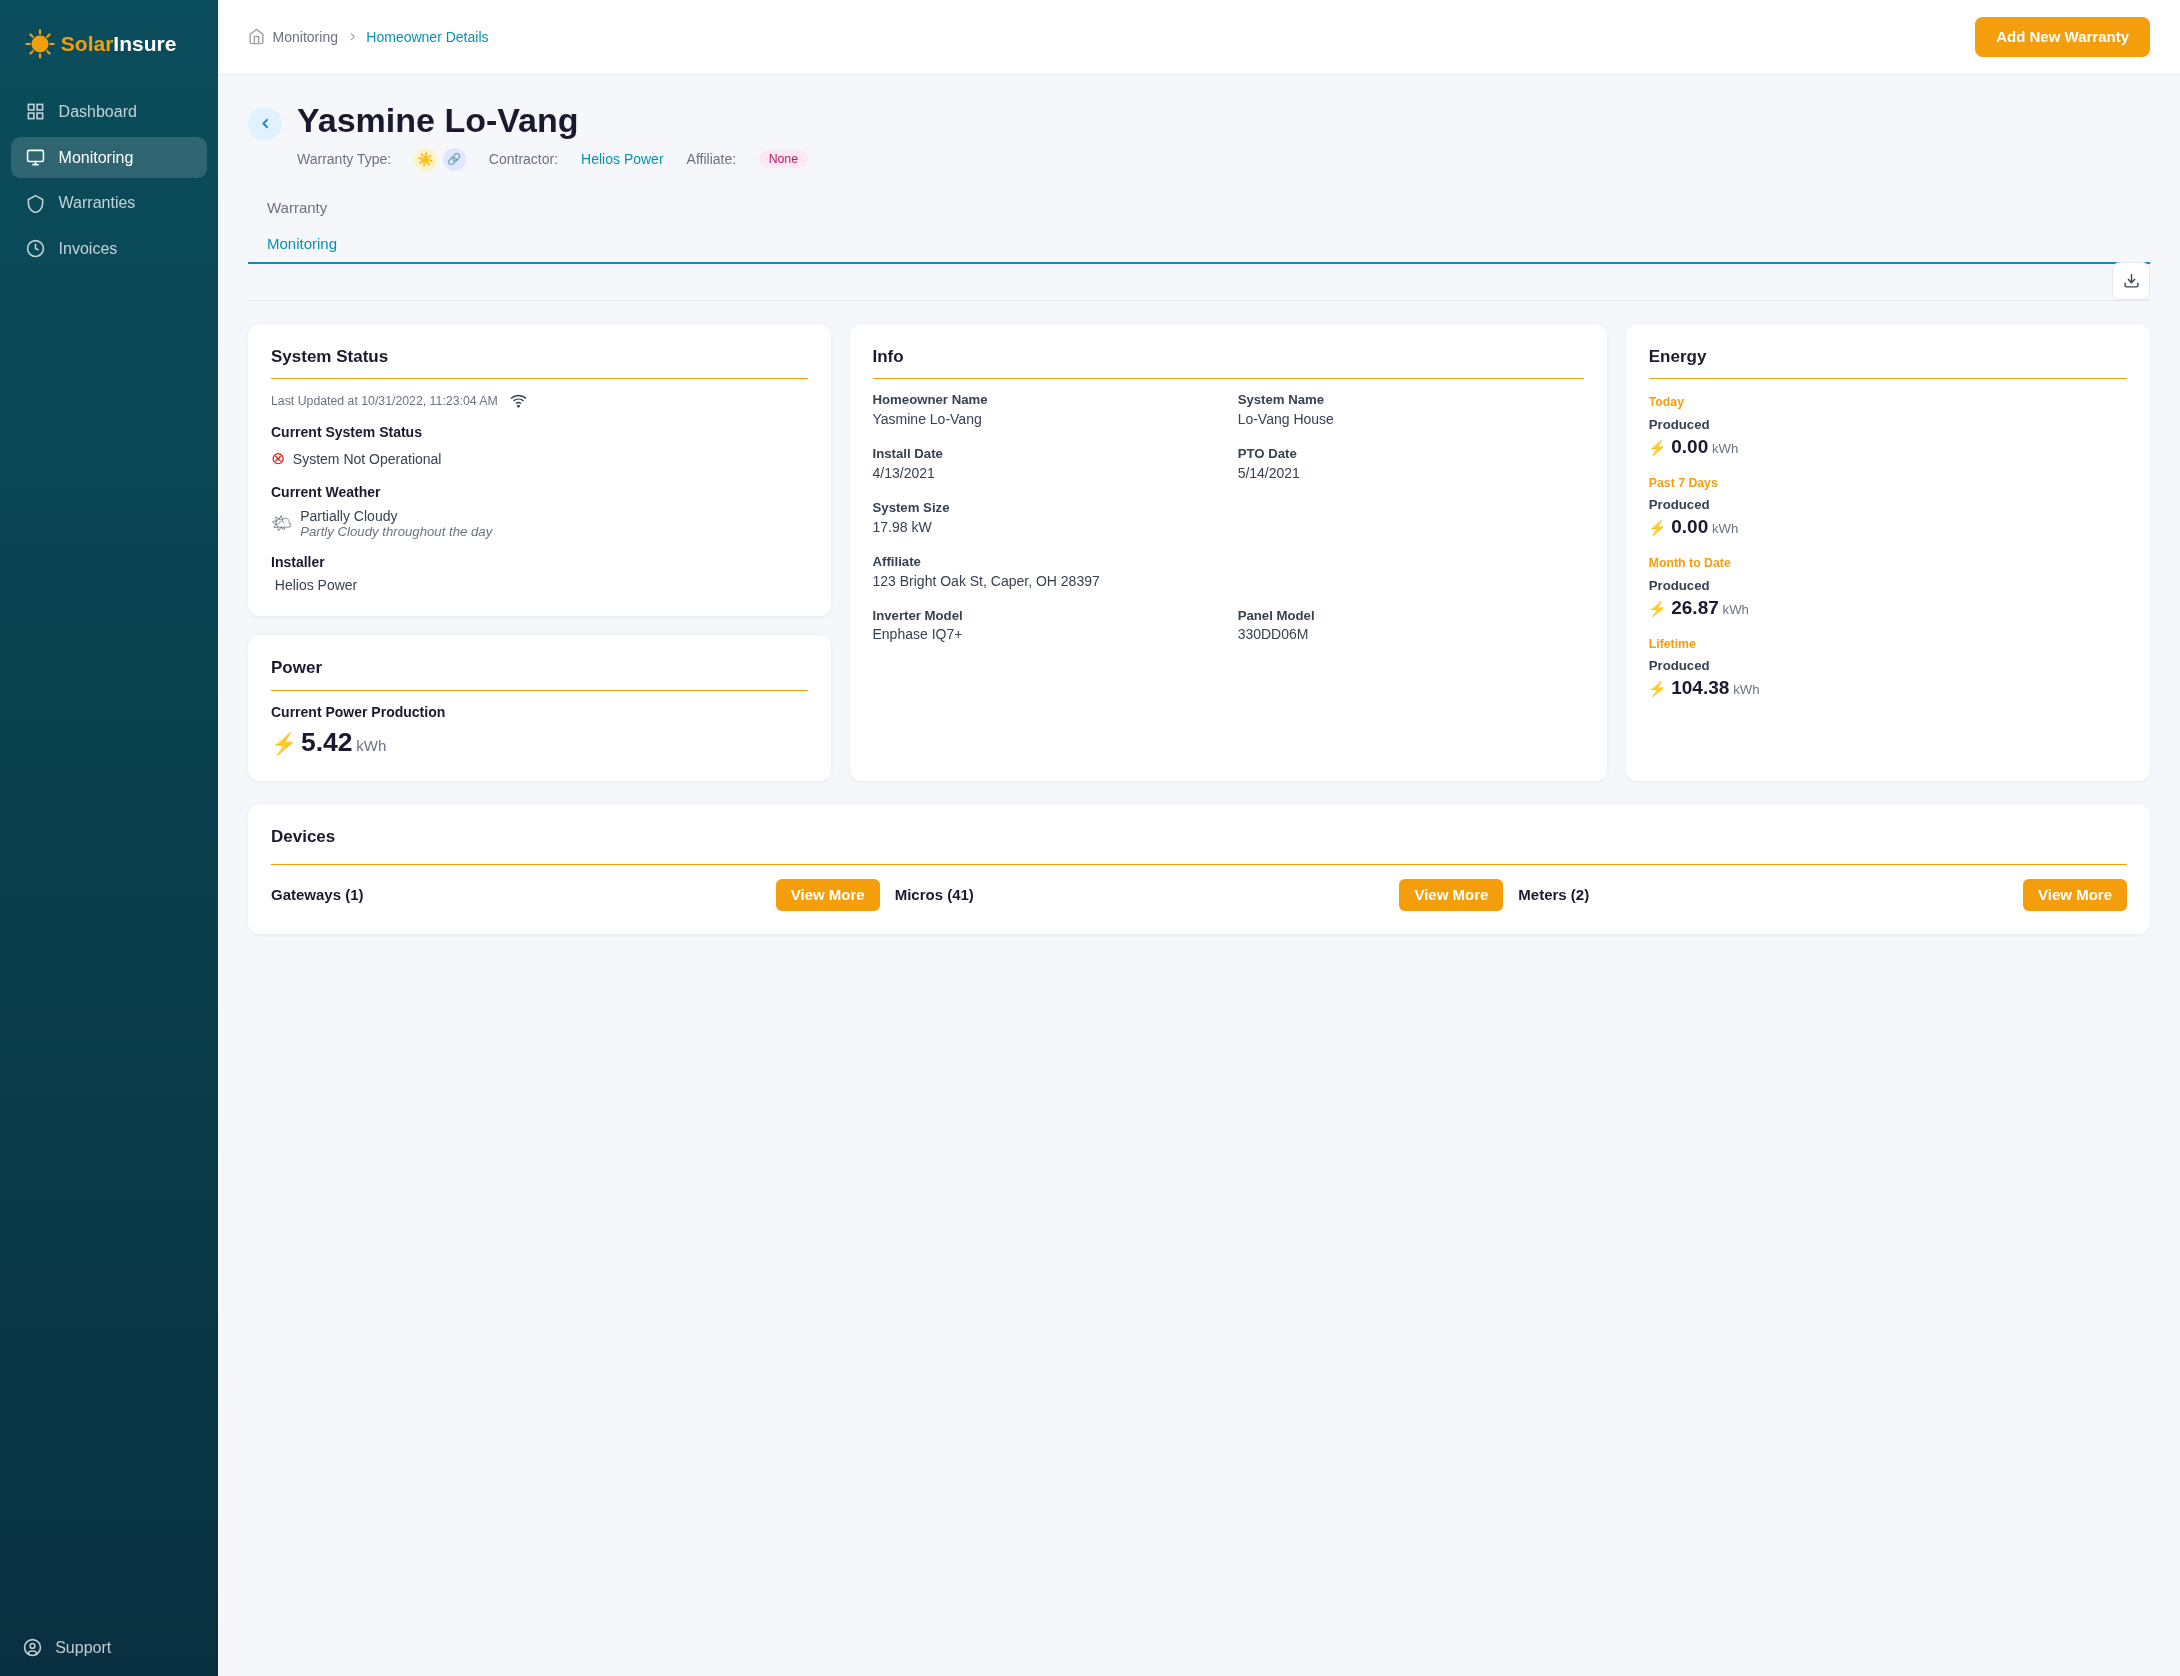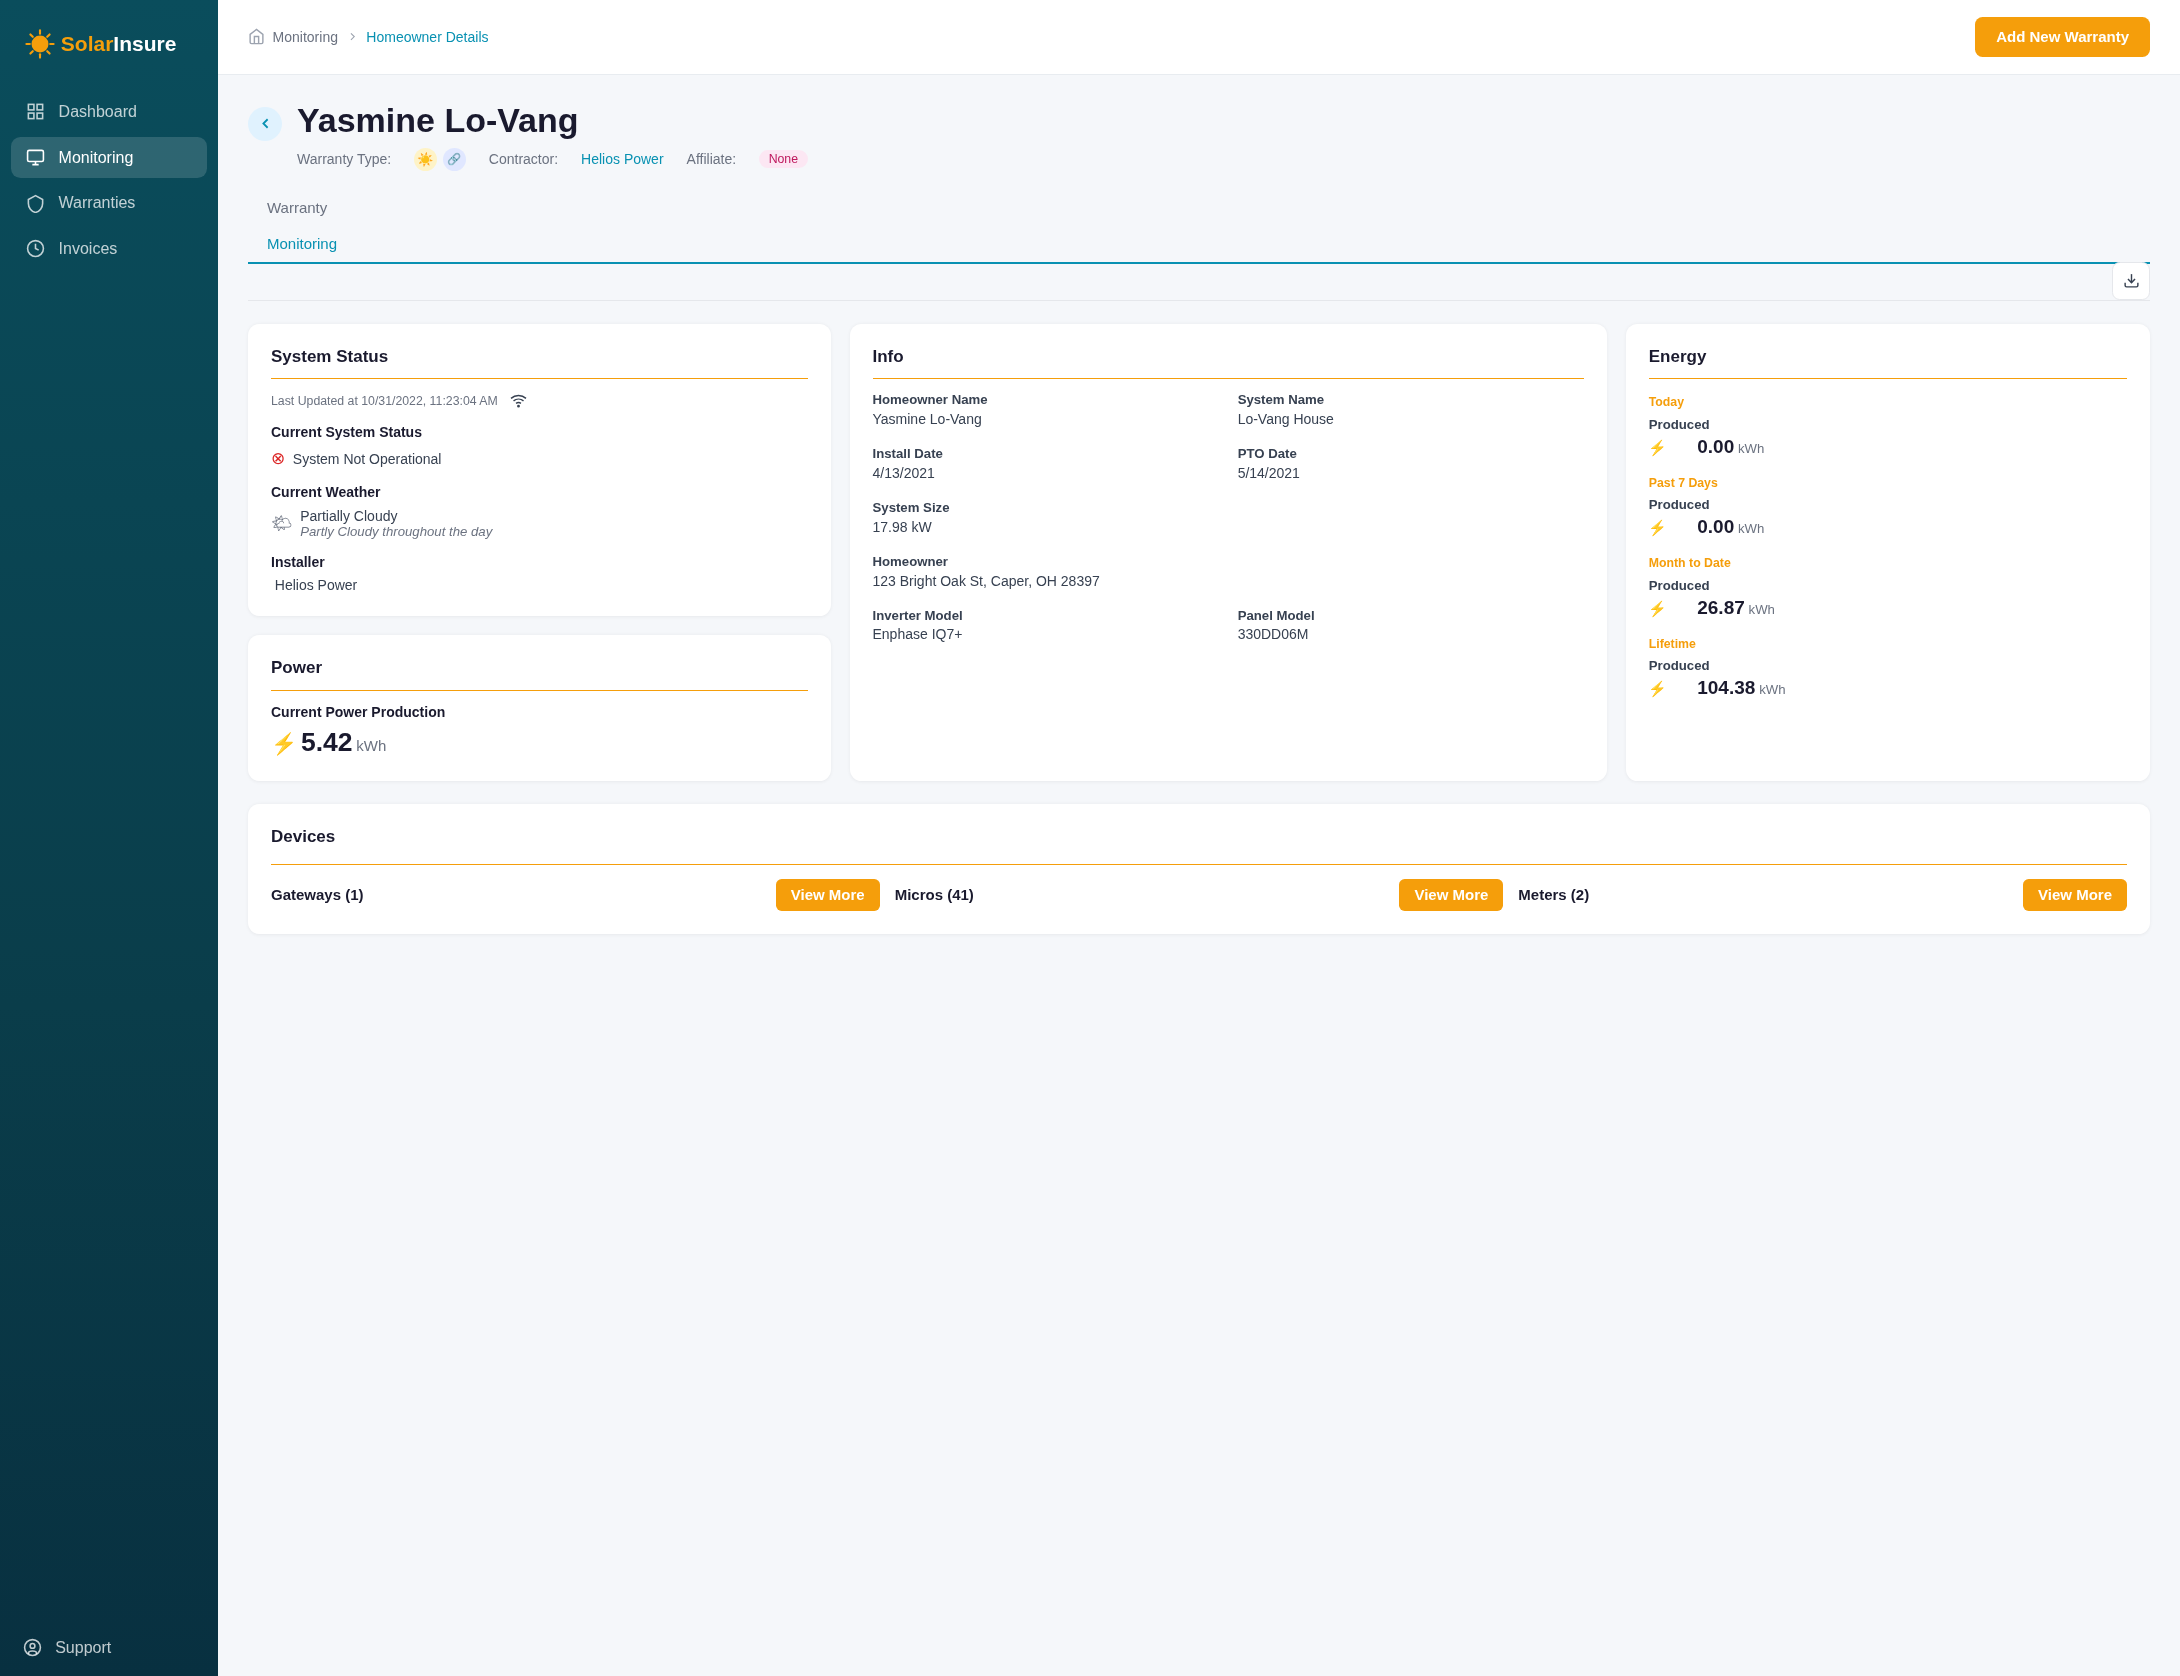--- a/index.html
+++ b/index.html
@@ -301,21 +301,21 @@
       font-size: 13.2px;
       font-weight: 600;
       color: #374151;
       margin-bottom: 3.8px;
     }
     .energy-value-row {
       display: flex;
       align-items: baseline;
       gap: 3.8px;
     }
-    .energy-number { font-size: 19px; font-weight: 700; color: #1a1a2e; margin-left: 26px; }
+    .energy-number { font-size: 19px; font-weight: 700; color: #1a1a2e; }
     .energy-unit { font-size: 13.2px; color: #6b7280; }
 
     
     .devices-card {
       background: white;
       border-radius: 11.4px;
       padding: 23px;
       box-shadow: 0 0.9px 3.8px rgba(0,0,0,0.06);
     }
     .devices-title {
@@ -531,21 +531,21 @@
           <div>
             <div class="info-field-label">PTO Date</div>
             <div class="info-field-value">5/14/2021</div>
           </div>
           <div>
             <div class="info-field-label">System Size</div>
             <div class="info-field-value">17.98 kW</div>
           </div>
           <div></div>
           <div style="grid-column: 1 / -1;">
-            <div class="info-field-label">Homeowner</div>
+            <div class="info-field-label">Affiliate</div>
             <div class="info-field-value">123 Bright Oak St, Caper, OH 28397</div>
           </div>
           <div>
             <div class="info-field-label">Inverter Model</div>
             <div class="info-field-value">Enphase IQ7+</div>
           </div>
           <div>
             <div class="info-field-label">Panel Model</div>
             <div class="info-field-value">330DD06M</div>
           </div>

